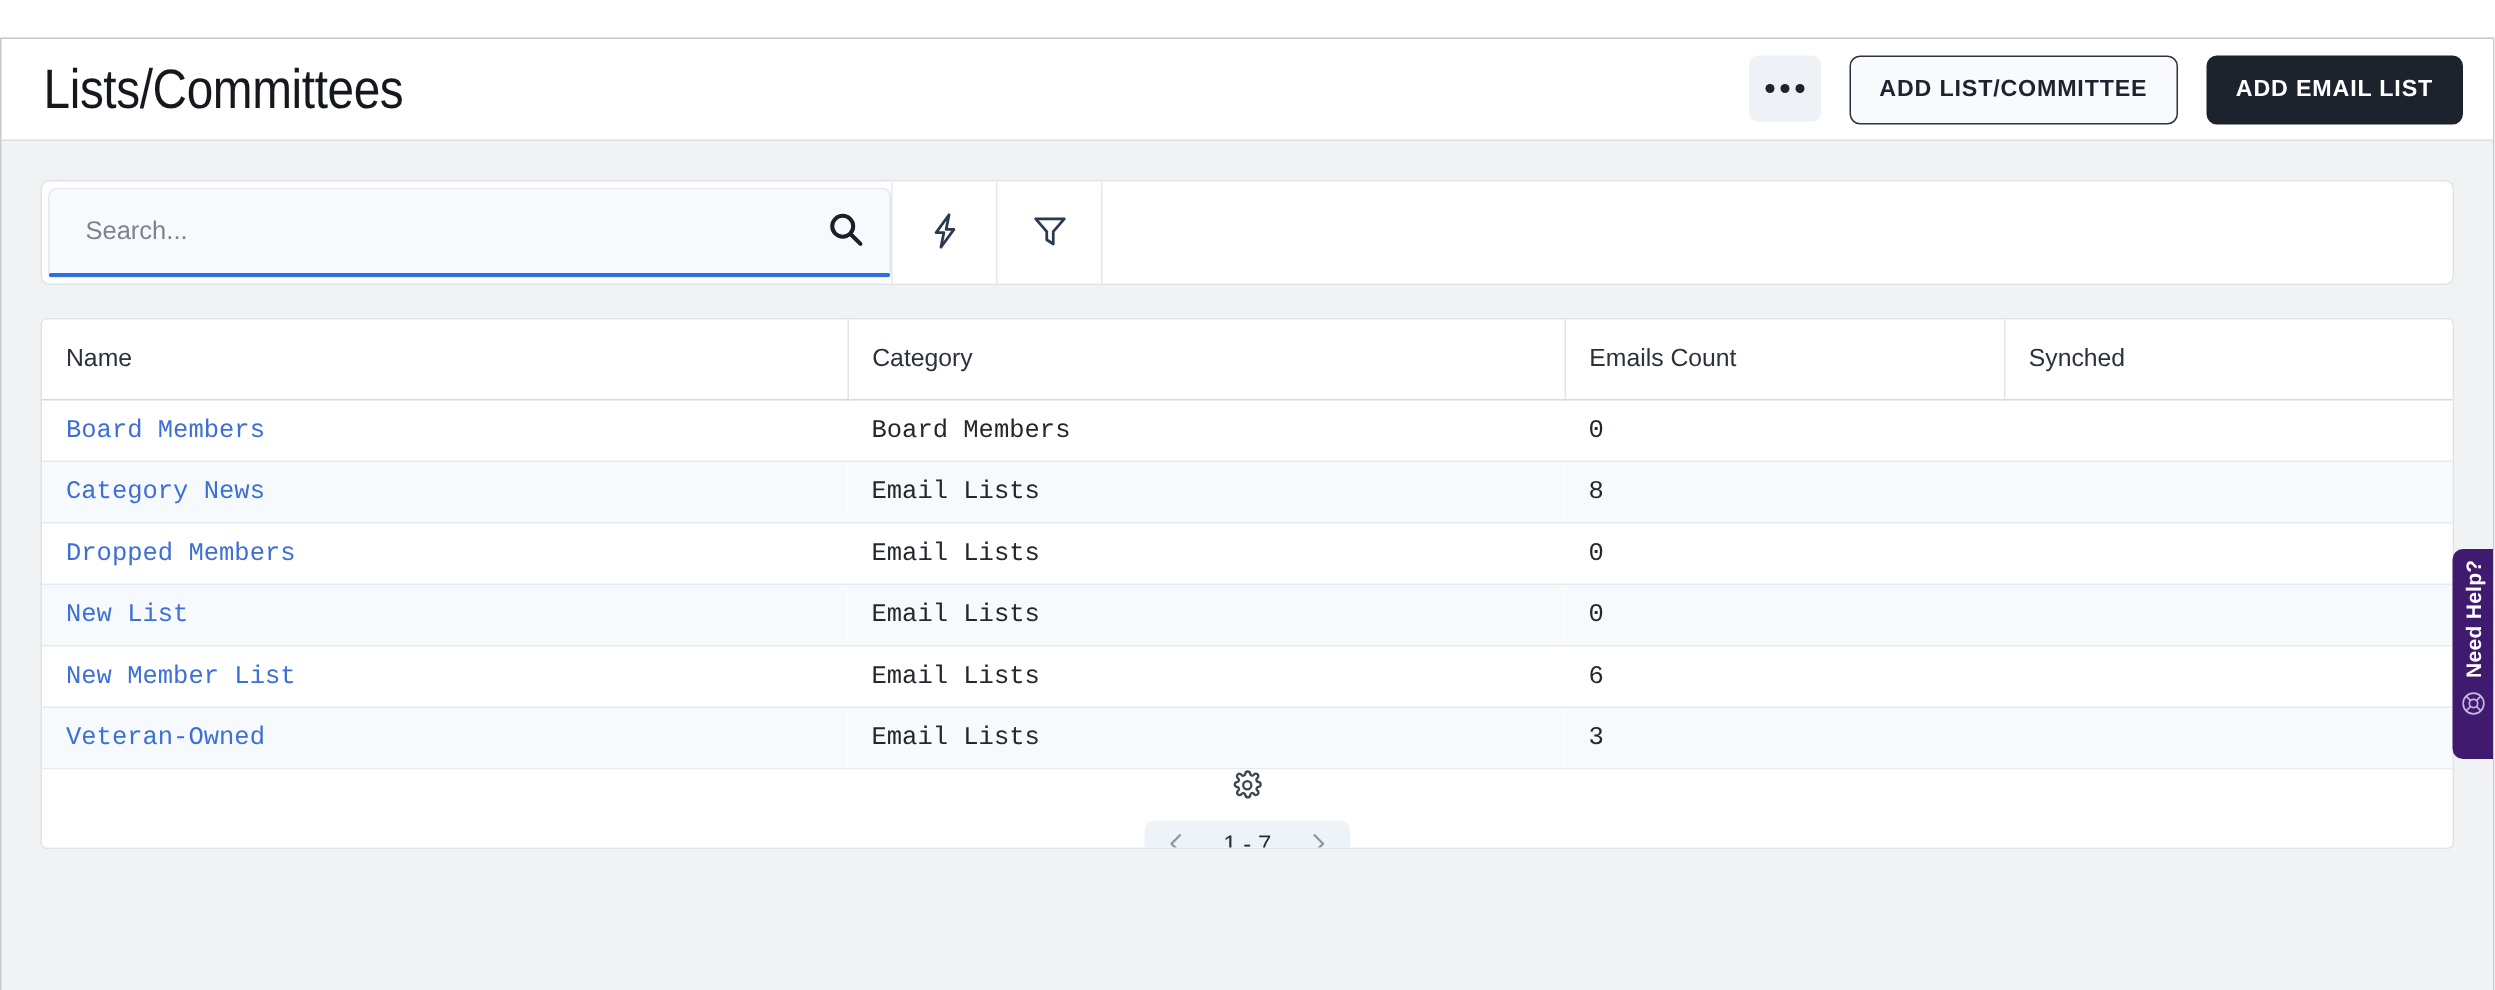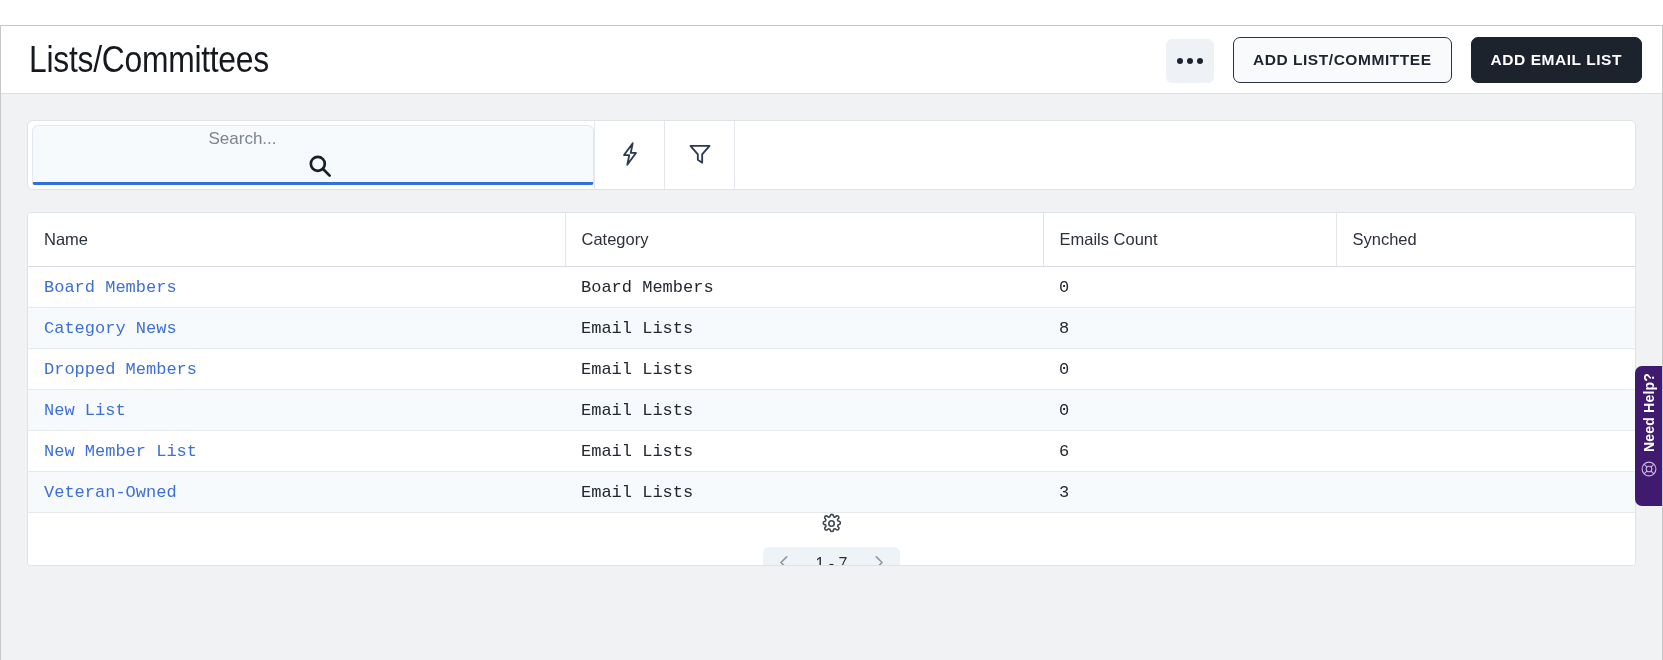--- a/index.html
+++ b/index.html
@@ -36,21 +36,21 @@
     color: #15191e;
     font-weight: 400;
     letter-spacing: -0.3px;
     transform: scaleX(0.86);
     transform-origin: left center;
     white-space: nowrap;
   }
   .header-actions {
     margin-left: auto;
     display: flex;
-    align-items: flex-end;
+    align-items: flex-start;
     gap: 19px;
   }
   .kebab-button {
     width: 48px;
     height: 44px;
     border-radius: 6px;
     background: #eef2f6;
     border: none;
     display: flex;
     align-items: center;
@@ -105,21 +105,20 @@
     position: relative;
     width: 562px;
     margin: 4px 0 4px 4px;
     background: #f7fafd;
     border: 1px solid #e2e8f0;
     border-bottom: 3px solid #2f6fe0;
     border-radius: 6px 6px 3px 3px;
     display: flex;
     align-items: center;
     padding: 0 12px 0 24px;
-    flex-direction: column;
   }
   .search-input {
     flex: 1;
     border: none;
     outline: none;
     background: transparent;
     font-size: 17px;
     color: #3d4450;
     font-family: "Liberation Sans", sans-serif;
     height: 100%;

